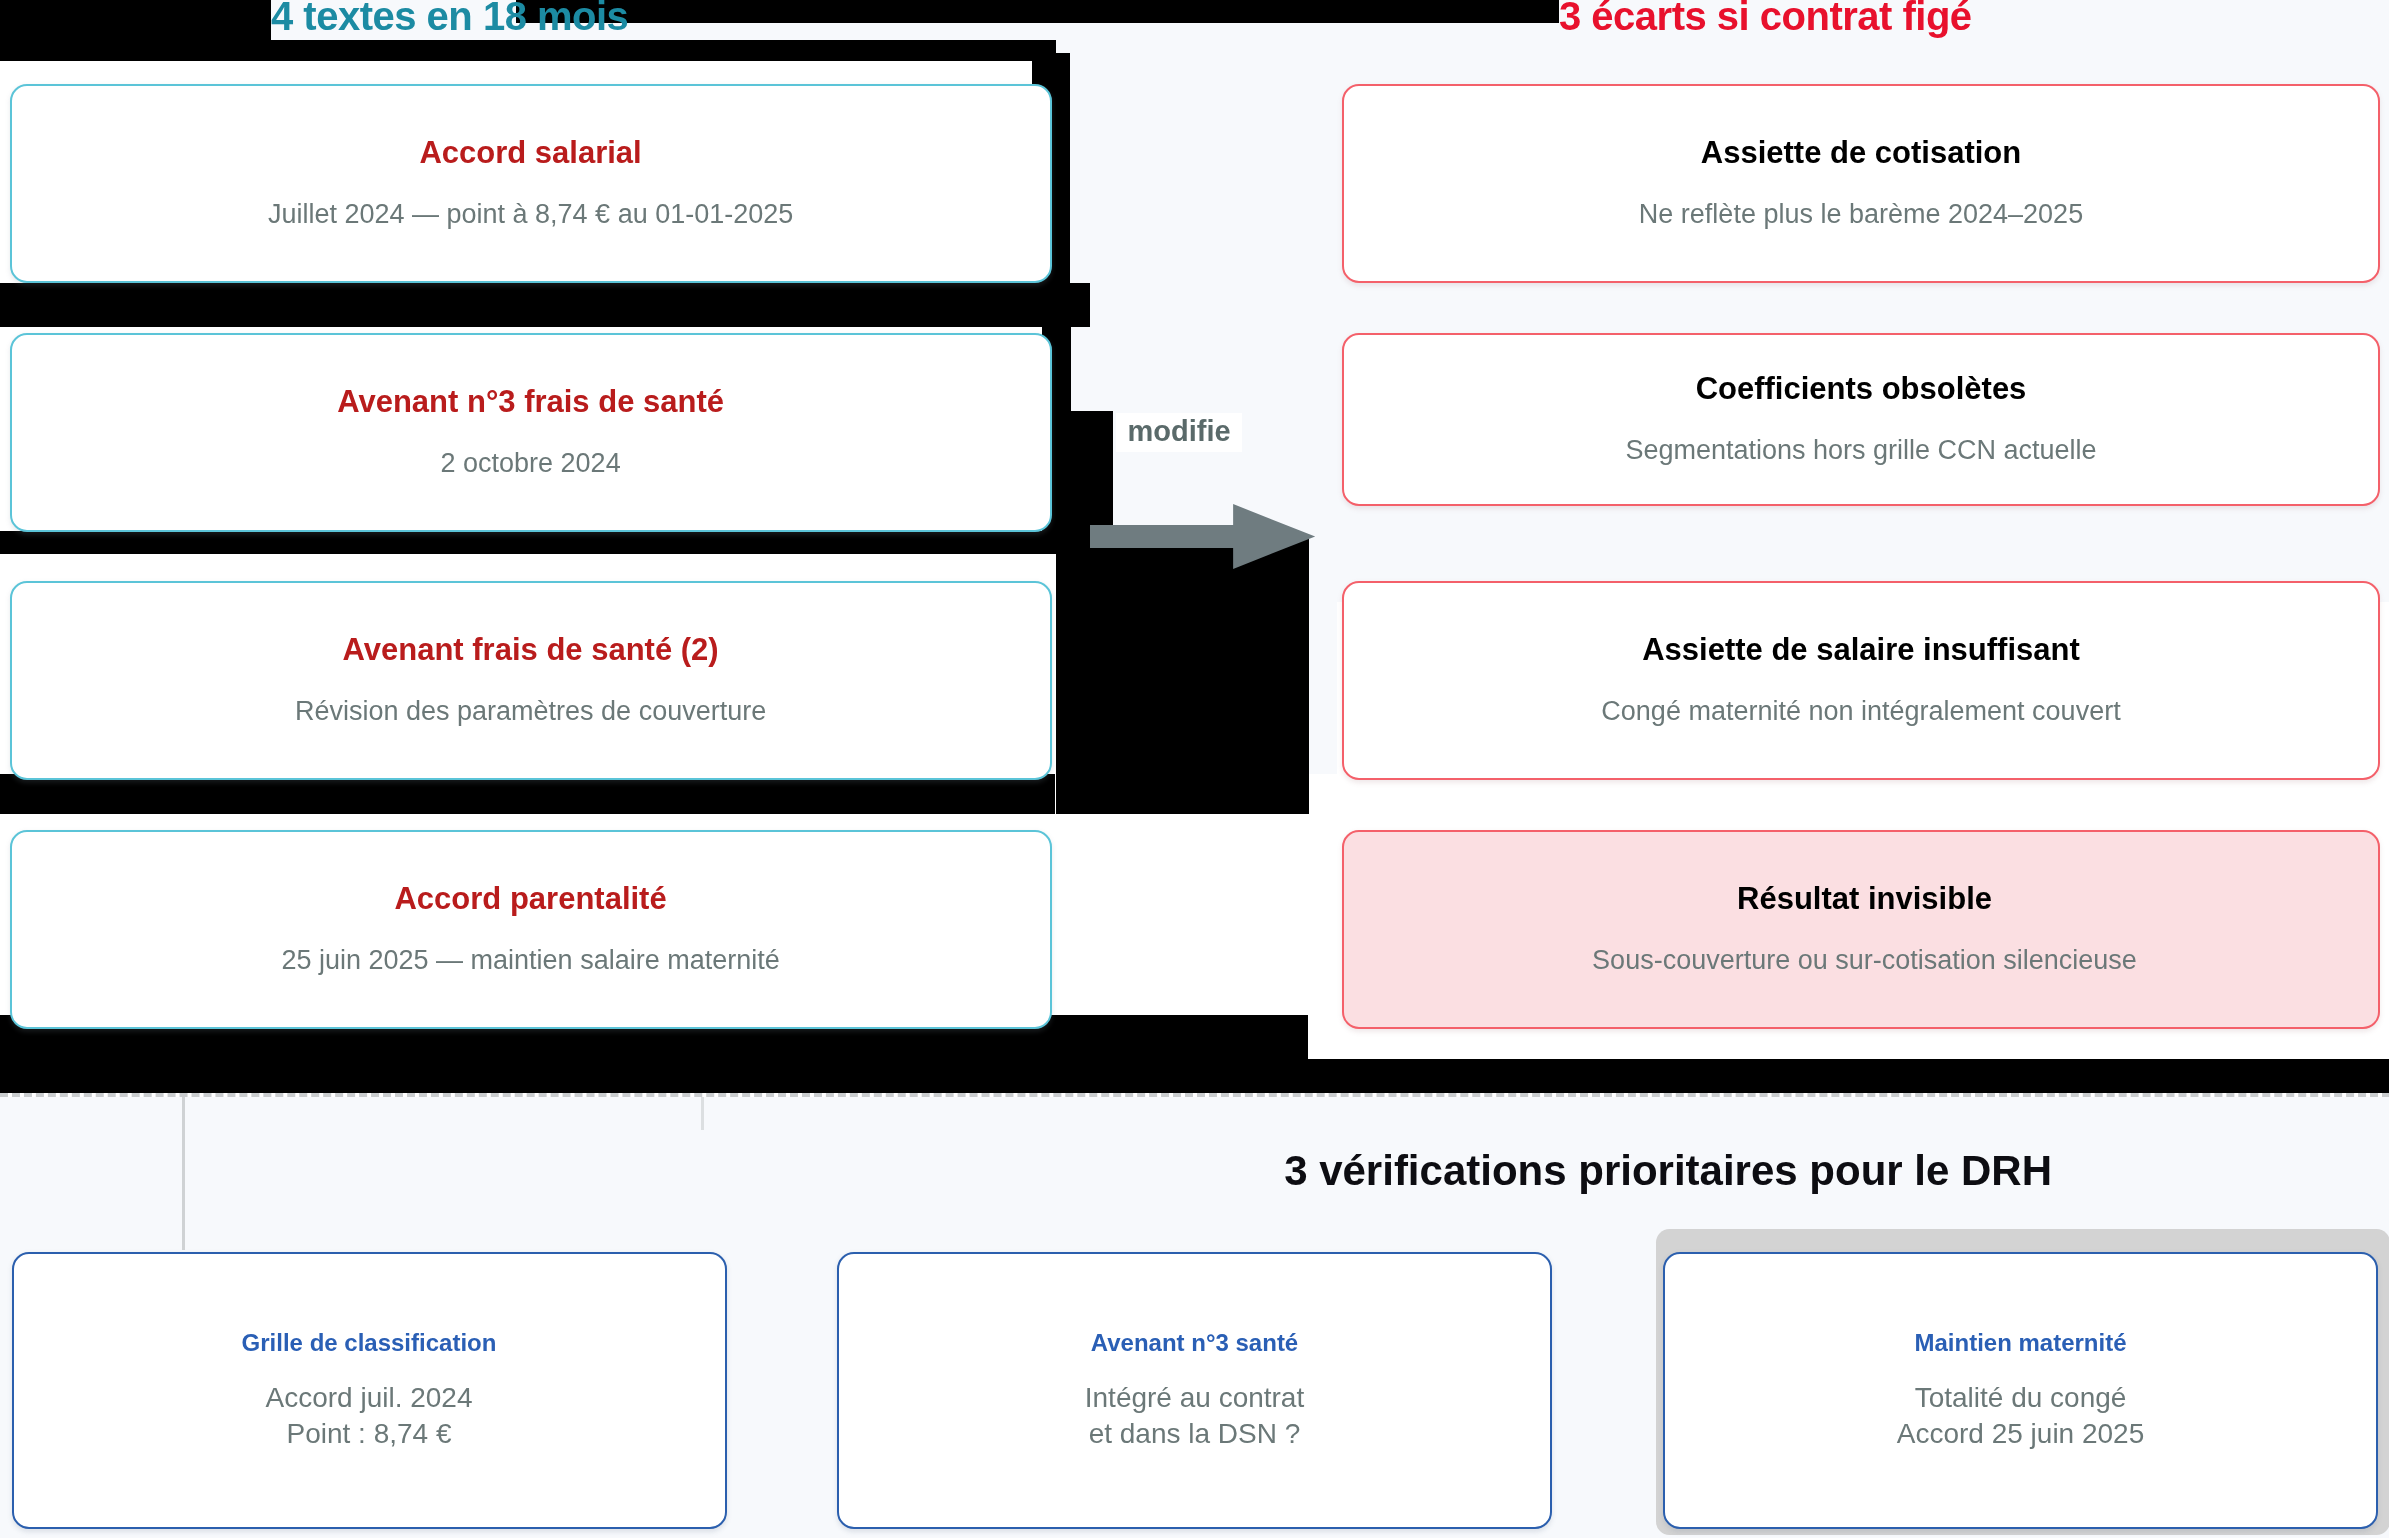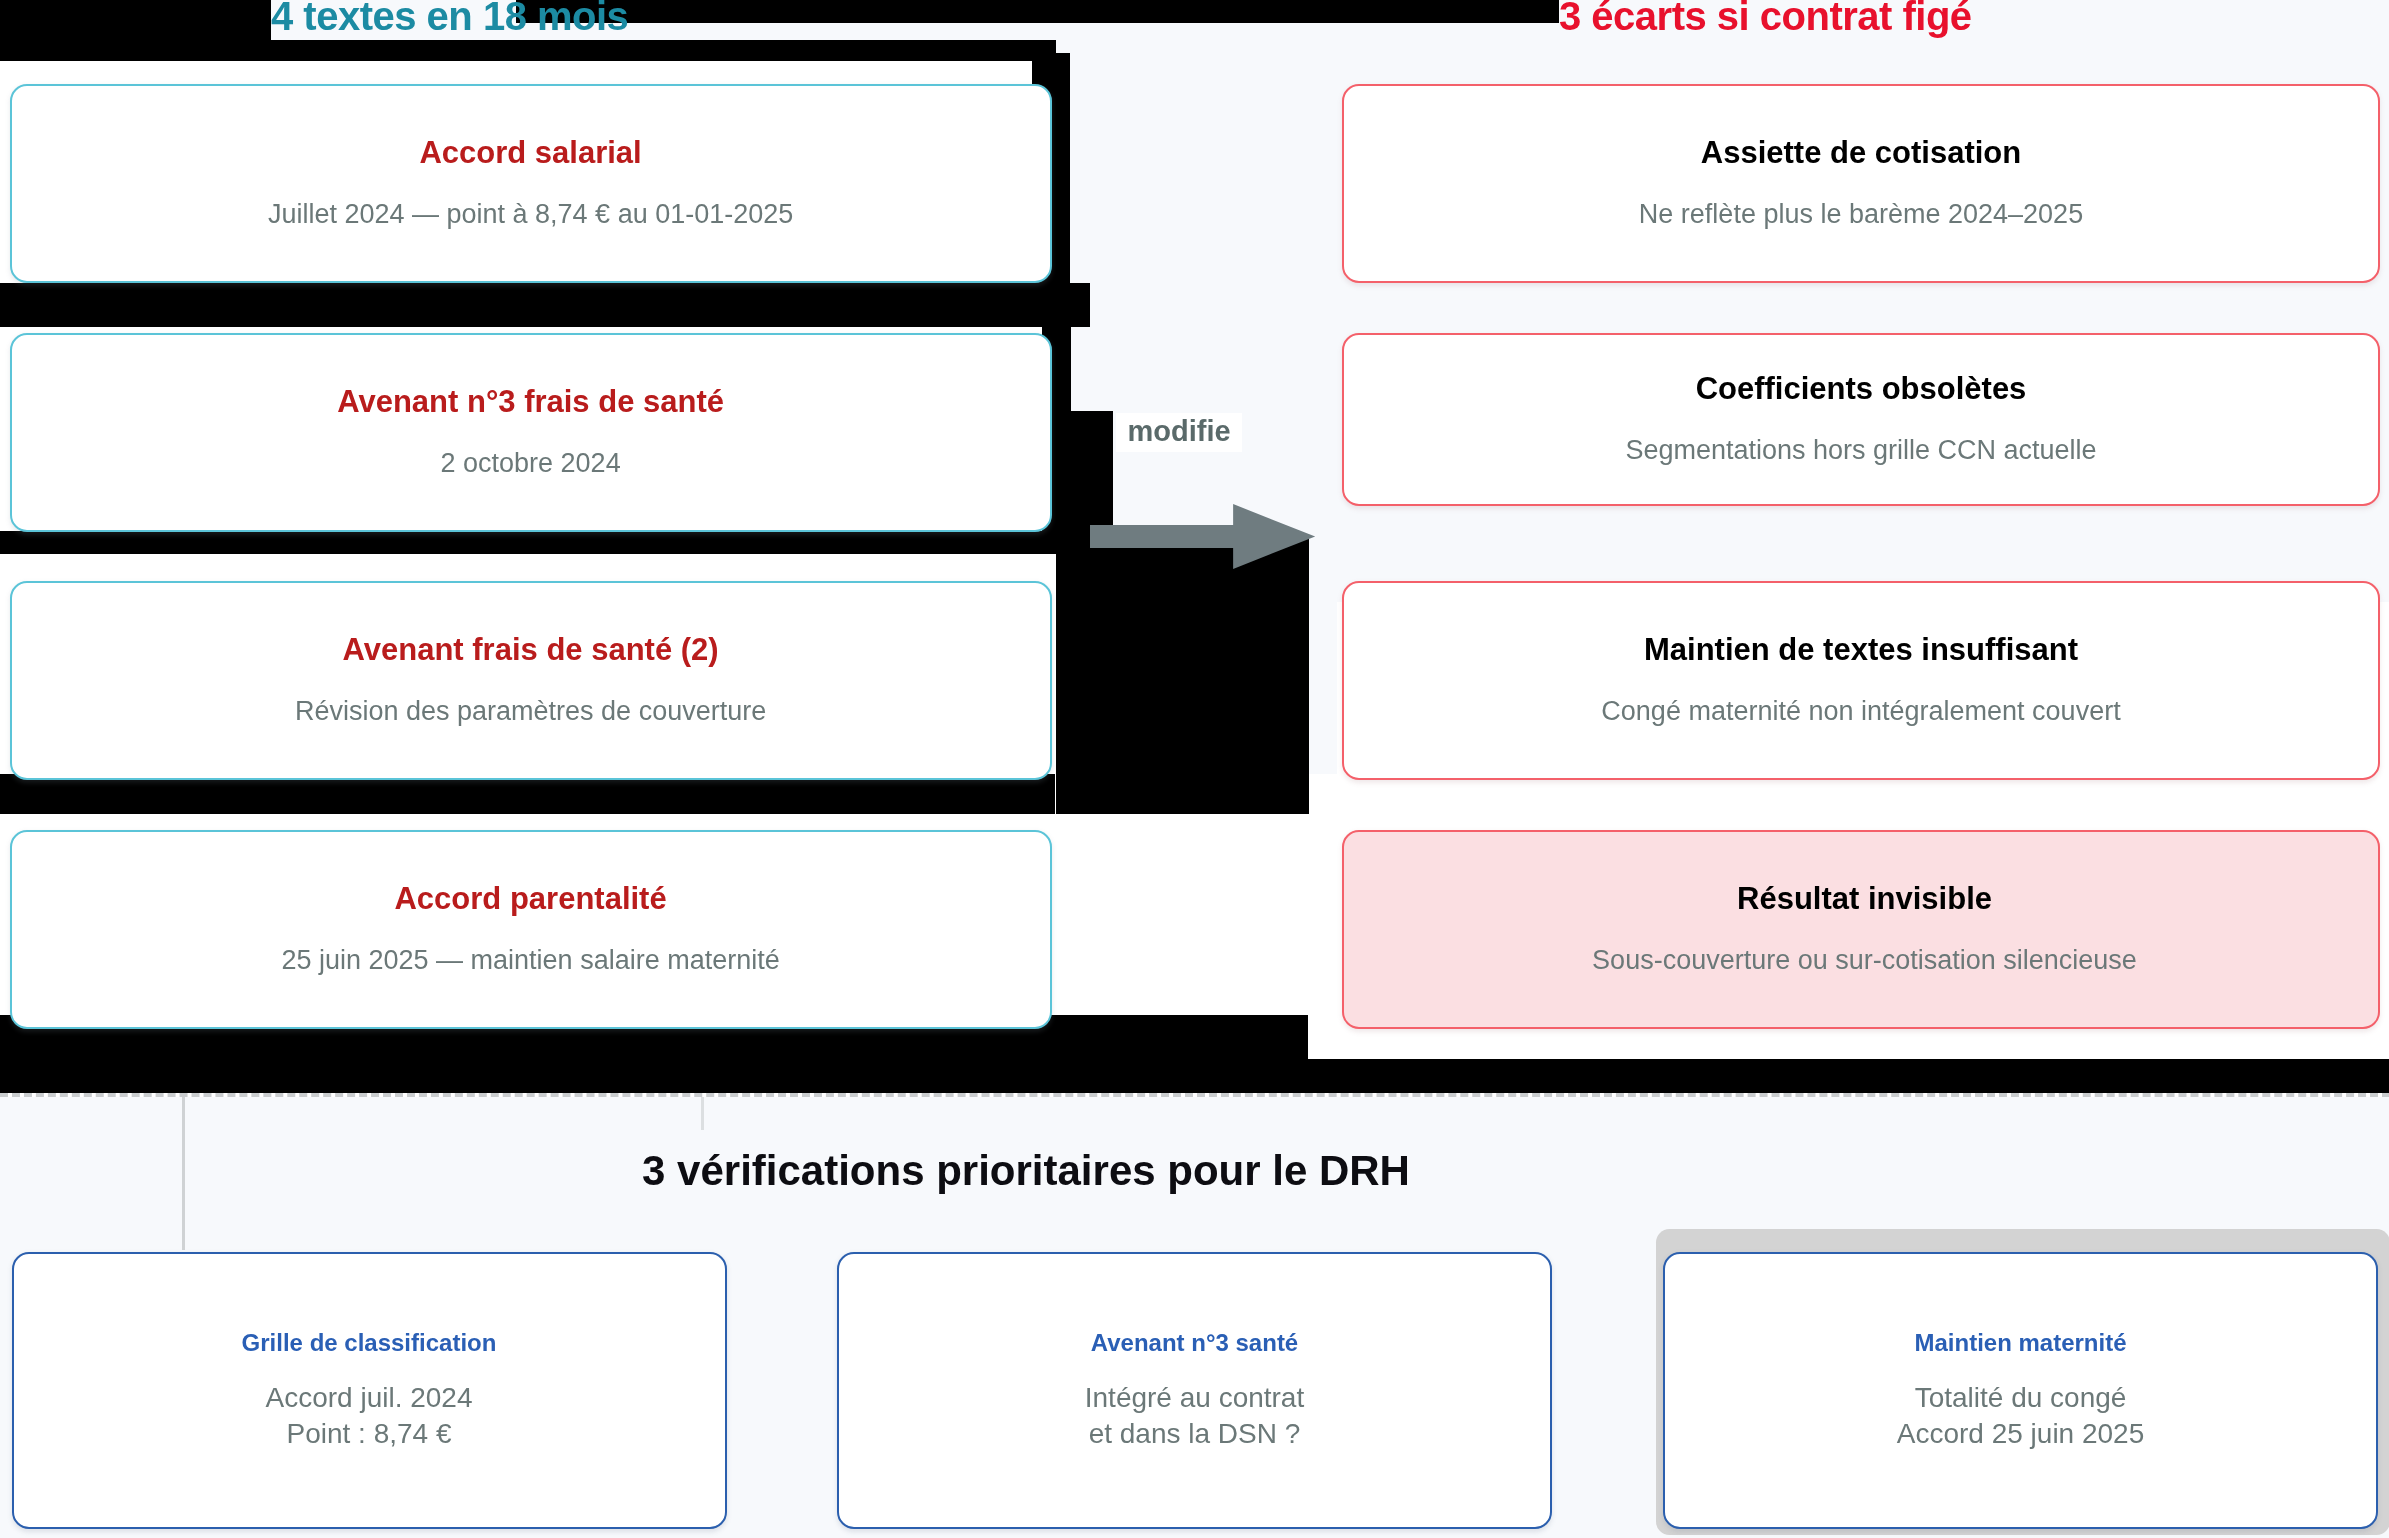--- a/index.html
+++ b/index.html
@@ -119,21 +119,21 @@
     height: 0;
     border-top: 4.8px dashed #c9ccce;
   }
 
   
   #bottom-title {
     position: absolute;
     left: 0;
     top: 1147px;
     width: 2052px;
-    text-align: center;
+    text-align: right;
     font-weight: bold;
     font-size: 42px;
     color: #0d0d12;
     white-space: nowrap;
   }
 
   
   .guide {
     position: absolute;
     width: 2.9px;
@@ -193,21 +193,21 @@
     <div class="c-title">Assiette de cotisation</div>
     <div class="c-sub">Ne reflète plus le barème 2024–2025</div>
   </div>
 
   <div class="card red" style="left:1342px; top:333px; width:1038px; height:173px;">
     <div class="c-title">Coefficients obsolètes</div>
     <div class="c-sub">Segmentations hors grille CCN actuelle</div>
   </div>
 
   <div class="card red" style="left:1342px; top:581px; width:1038px; height:199px;">
-    <div class="c-title">Maintien de textes insuffisant</div>
+    <div class="c-title">Assiette de salaire insuffisant</div>
     <div class="c-sub">Congé maternité non intégralement couvert</div>
   </div>
 
   <div class="card red filled" style="left:1342px; top:830px; width:1038px; height:199px;">
     <div class="c-title">Résultat invisible</div>
     <div class="c-sub">Sous-couverture ou sur-cotisation silencieuse</div>
   </div>
 
   <div id="modifie-label">modifie</div>
 

